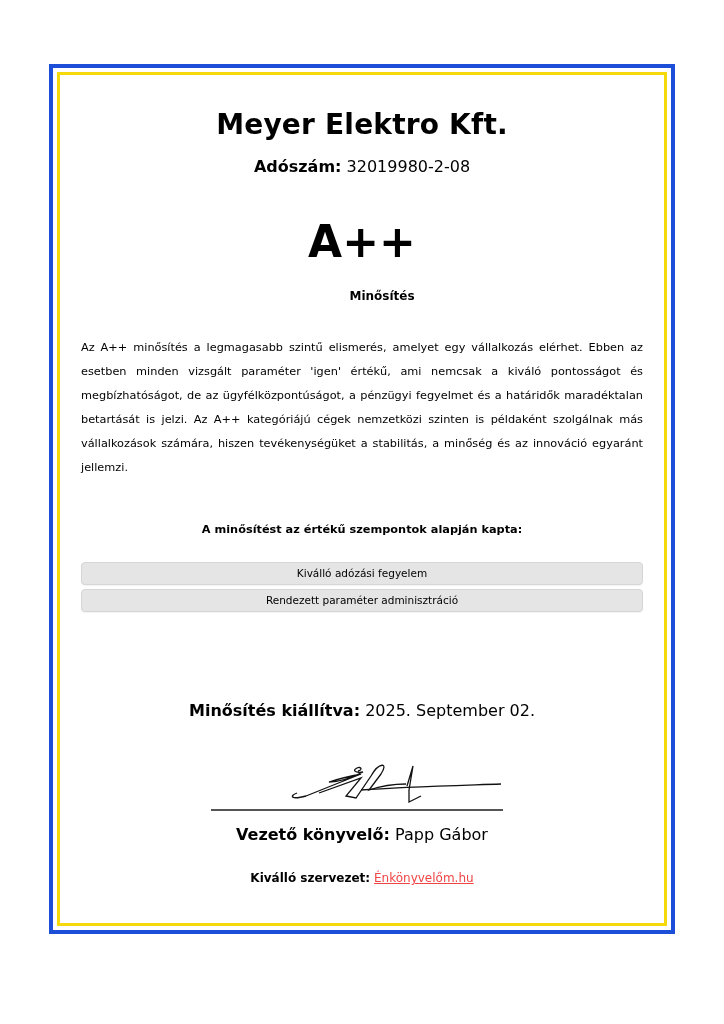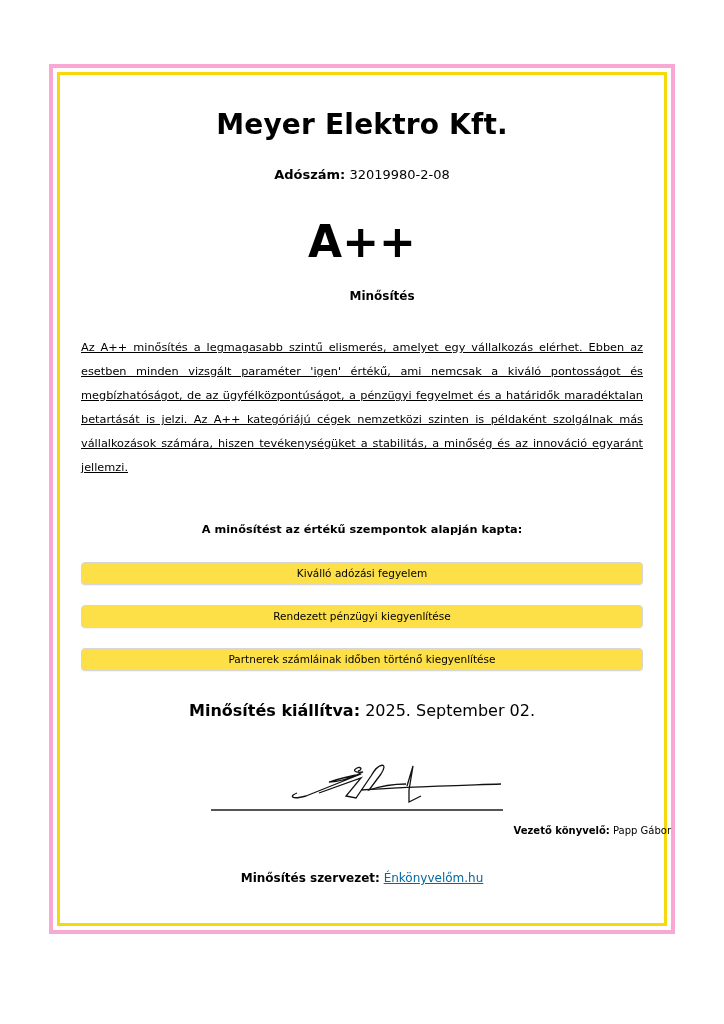--- a/index.html
+++ b/index.html
@@ -1,82 +1,81 @@
 <!DOCTYPE html>
 <html><head>
 <meta charset="utf-8">
 <style>
   html, body { margin: 0; padding: 0; background: #ffffff; }
   body { width: 724px; height: 1024px; position: relative; font-family: "DejaVu Sans", sans-serif; color: #000; }
   .outer {
     position: absolute; left: 49px; top: 64px; width: 618px; height: 862px;
-    border: 4px solid #f9a8d4;
+    border: 4px solid #1d4ed8;
   }
   .inner {
     position: absolute; left: 4px; top: 4px; right: 4px; bottom: 4px;
     border: 3px solid #f5d90a;
   }
   .content { position: absolute; left: 0; right: 0; top: 0; bottom: 0; text-align: center; }
   .company { position: absolute; top: 40px; left: 0; right: 0; font-size: 28px; font-weight: bold; letter-spacing: 0.2px; }
-  .taxid { position: absolute; top: 89px; left: 0; right: 0; font-size: 13px; margin-top: 10px; }
+  .taxid { position: absolute; top: 89px; left: 0; right: 0; font-size: 16px; }
   .taxid b { font-weight: bold; }
   .grade { position: absolute; top: 148px; left: 0; right: 0; font-size: 44px; font-weight: bold; }
   .grade-label { position: absolute; top: 221px; left: 0; right: 0; font-size: 12px; font-weight: bold; margin-left: 40px; }
   .desc {
     position: absolute; top: 268px; left: 28px; right: 28px;
-    font-size: 11.3px; line-height: 24px; text-align: justify; text-align-last: left; text-decoration: underline;
+    font-size: 11.3px; line-height: 24px; text-align: justify; text-align-last: left;
   }
   .criteria-title { position: absolute; top: 455px; left: 0; right: 0; font-size: 11.3px; font-weight: bold; }
   .criteria { position: absolute; top: 494px; left: 28px; right: 28px; }
   .criterion {
     height: 21px; line-height: 21px; border: 1px solid #d6d6d6; border-radius: 4px;
-    background: #fde047; font-size: 10.5px; margin-bottom: 20px; box-shadow: 0 1px 1px rgba(0,0,0,0.05);
+    background: #e5e5e5; font-size: 10.5px; margin-bottom: 4px; box-shadow: 0 1px 1px rgba(0,0,0,0.05);
   }
   .issued { position: absolute; top: 633px; left: 0; right: 0; font-size: 16px; }
   .sig-wrap { position: absolute; top: 688px; left: 158px; width: 292px; height: 50px; }
   .sig-line { position: absolute; top: 741px; left: 158px; width: 292px; height: 2px; background: #555; }
-  .accountant { position: absolute; top: 757px; left: 0; right: 0; font-size: 10px; text-align: right; }
+  .accountant { position: absolute; top: 757px; left: 0; right: 0; font-size: 16px; }
   .issuer { position: absolute; top: 803px; left: 0; right: 0; font-size: 12px; }
-  .issuer a { color: #0369a1; text-decoration: underline; }
+  .issuer a { color: #ef4444; text-decoration: underline; }
 </style>
 </head>
 <body>
 
 <div class="outer">
   <div class="inner"></div>
   <div class="content">
     <div class="company">Meyer Elektro Kft.</div>
     <div class="taxid">
       <b>Adószám:</b>
       <span>32019980-2-08</span>
     </div>
     <div class="grade">A++</div>
     <div class="grade-label">Minősítés</div>
     <div class="desc">Az A++ minősítés a legmagasabb szintű elismerés, amelyet egy vállalkozás elérhet. Ebben az esetben minden vizsgált paraméter 'igen' értékű, ami nemcsak a kiváló pontosságot és megbízhatóságot, de az ügyfélközpontúságot, a pénzügyi fegyelmet és a határidők maradéktalan betartását is jelzi. Az A++ kategóriájú cégek nemzetközi szinten is példaként szolgálnak más vállalkozások számára, hiszen tevékenységüket a stabilitás, a minőség és az innováció egyaránt jellemzi.</div>
     <div class="criteria-title">A minősítést az értékű szempontok alapján kapta:</div>
     <div class="criteria">
       <div class="criterion">Kiválló adózási fegyelem</div>
-      <div class="criterion">Rendezett pénzügyi kiegyenlítése</div>
-      <div class="criterion">Partnerek számláinak időben történő kiegyenlítése</div>
+      <div class="criterion">Rendezett paraméter adminisztráció</div>
     </div>
     <div class="issued">
       <b>Minősítés kiállítva:</b>
       <span>2025. September 02.</span>
     </div>
     <div class="sig-wrap">
       <svg width="292" height="50" viewBox="0 0 292 50">
         <path d="M86 37 C78 40 80 44 95 40 L150 18 C140 20 130 22 118 26 C130 26 140 22 152 16 C146 17 140 15 146 12 C150 10 152 14 147 15" fill="none" stroke="#111" stroke-width="1.3"></path>
         <path d="M108 37 L150 22 L135 40 L145 42 L160 20 C168 6 178 6 170 18 L158 34 C170 30 180 28 195 28" fill="none" stroke="#111" stroke-width="1.3"></path>
         <path d="M196 30 L202 10 L198 34 L198 46 L210 40" fill="none" stroke="#111" stroke-width="1.3"></path>
         <path d="M150 34 C190 31 230 30 290 28" fill="none" stroke="#111" stroke-width="1.3"></path>
       </svg>
     </div>
     <div class="sig-line"></div>
     <div class="accountant">
       <b>Vezető könyvelő:</b>
       <span>Papp Gábor</span>
     </div>
     <div class="issuer">
-      <b>Minősítés szervezet:</b>
+      <b>Kiválló szervezet:</b>
       <a href="#">Énkönyvelőm.hu</a>
     </div>
   </div>
 </div>
 
 </body></html>

